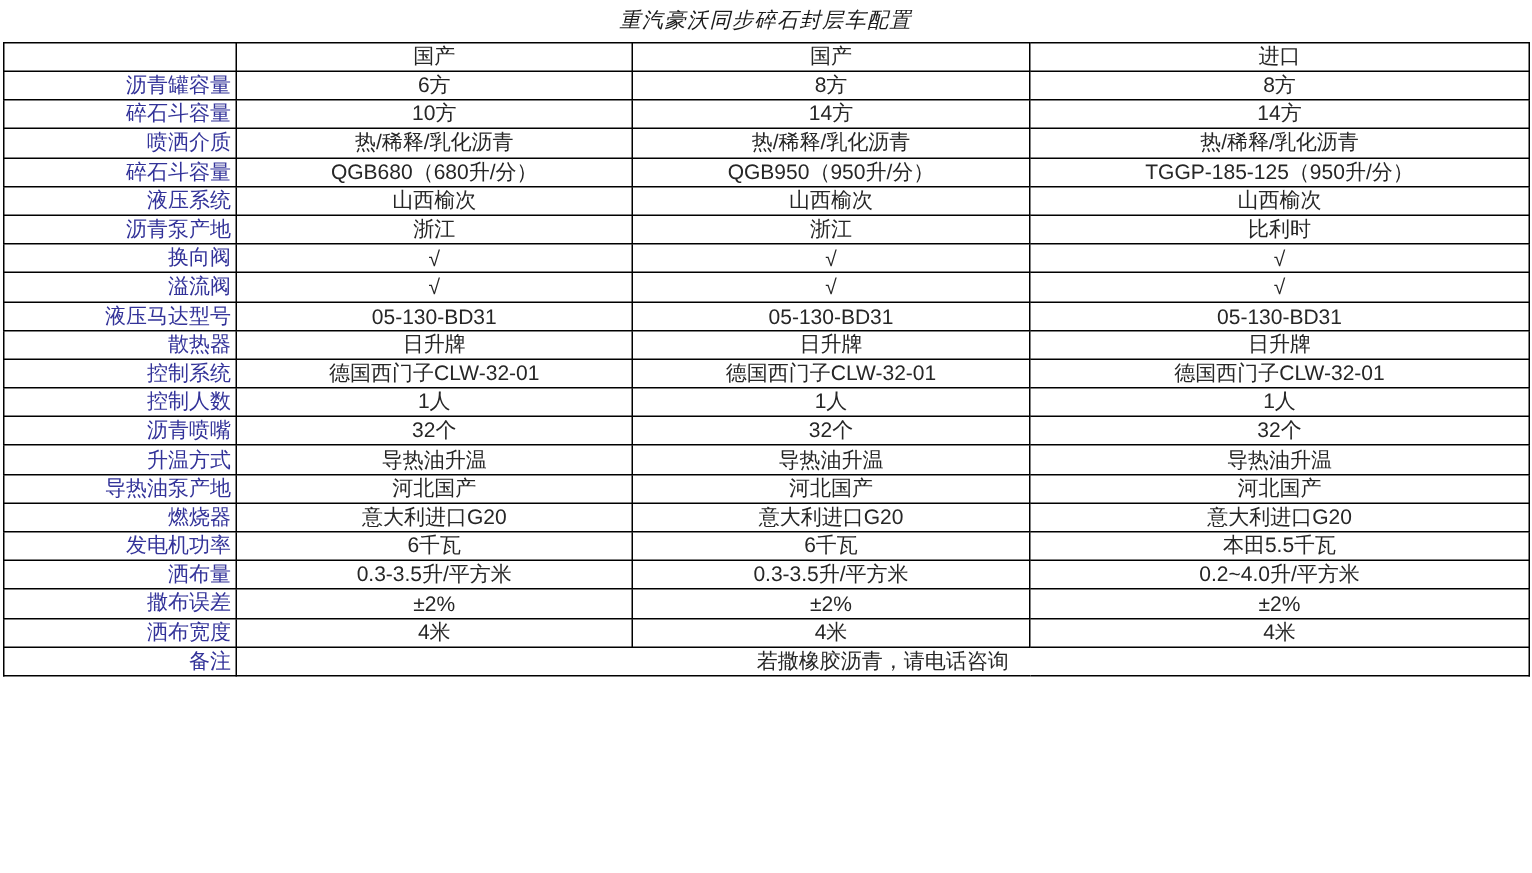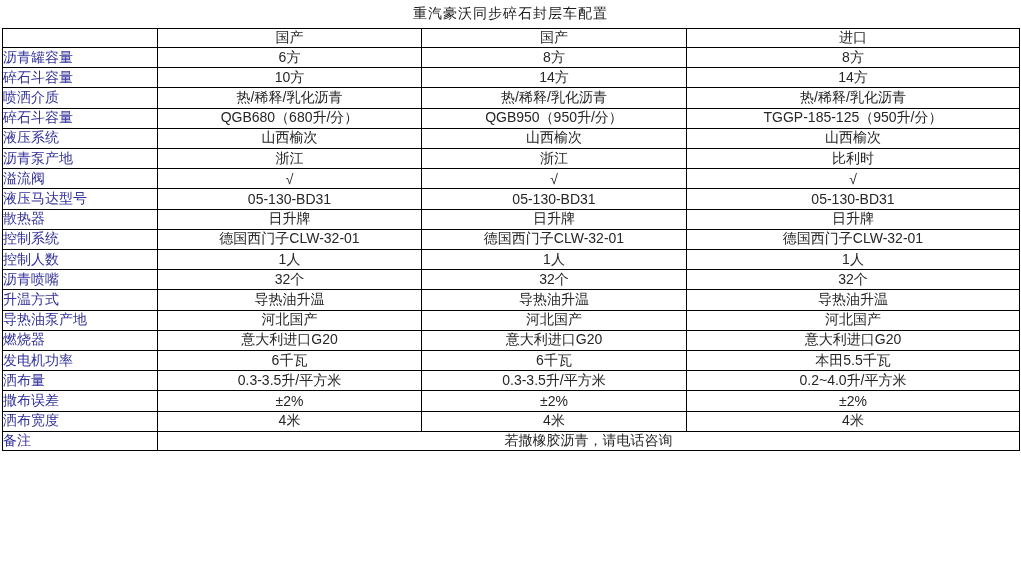--- a/index.html
+++ b/index.html
@@ -18,37 +18,39 @@
     width: 1021px;
     height: 582px;
   }
   .title {
     height: 28px;
     line-height: 26px;
     text-align: center;
     font-size: 14px;
     color: var(--title-color, #1a1a1a);
     letter-spacing: 1px;
+    font-style: italic;
   }
   table.spec-table {
     border-collapse: collapse;
     table-layout: fixed;
     margin-left: 2px;
     width: 1017px;
     height: 423px;
   }
   table.spec-table td, table.spec-table th {
     border: 1px solid var(--border-color, #000000);
     font-size: 14px;
     font-weight: normal;
     padding: 0;
     overflow: hidden;
     white-space: nowrap;
   }
   .label-cell {
+    text-align: right;
     padding-right: 3px !important;
     color: var(--label-color, #333399);
   }
   .value-cell {
     text-align: center;
     color: var(--value-color, #262626);
   }
   thead th.value-cell {
     color: var(--value-color, #262626);
   }
@@ -105,20 +107,26 @@
           <td class="value-cell">山西榆次</td>
           <td class="value-cell">山西榆次</td>
         </tr>
         <tr>
           <td class="label-cell">沥青泵产地</td>
           <td class="value-cell">浙江</td>
           <td class="value-cell">浙江</td>
           <td class="value-cell">比利时</td>
         </tr>
         <tr>
+          <td class="label-cell">换向阀</td>
+          <td class="value-cell">√</td>
+          <td class="value-cell">√</td>
+          <td class="value-cell">√</td>
+        </tr>
+        <tr>
           <td class="label-cell">溢流阀</td>
           <td class="value-cell">√</td>
           <td class="value-cell">√</td>
           <td class="value-cell">√</td>
         </tr>
         <tr>
           <td class="label-cell">液压马达型号</td>
           <td class="value-cell">05-130-BD31</td>
           <td class="value-cell">05-130-BD31</td>
           <td class="value-cell">05-130-BD31</td>

